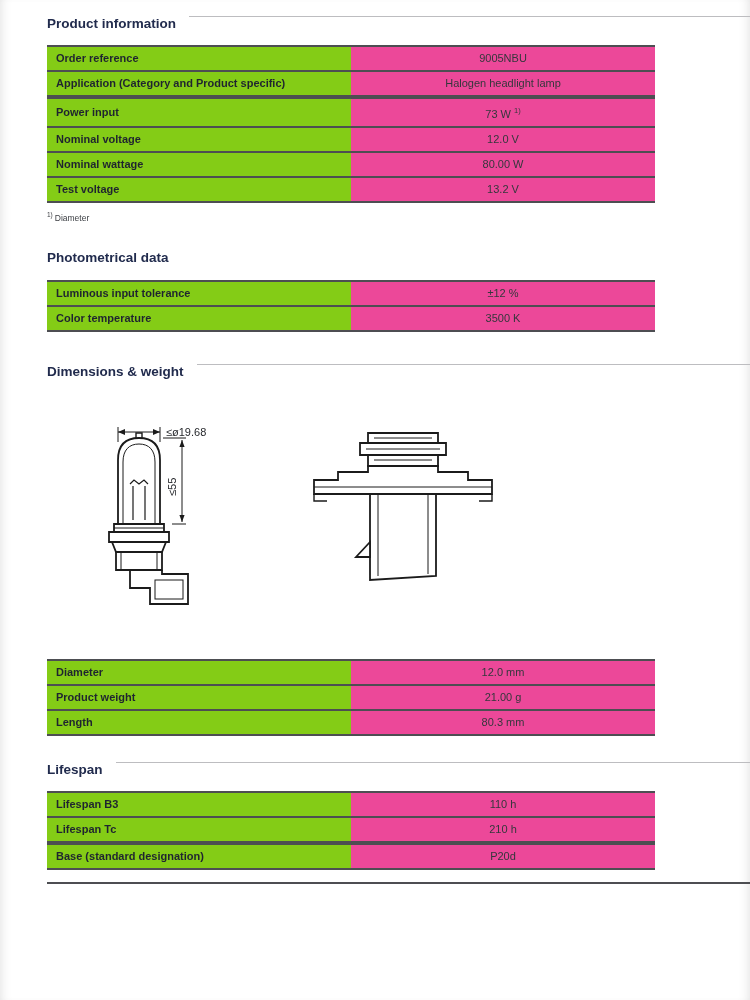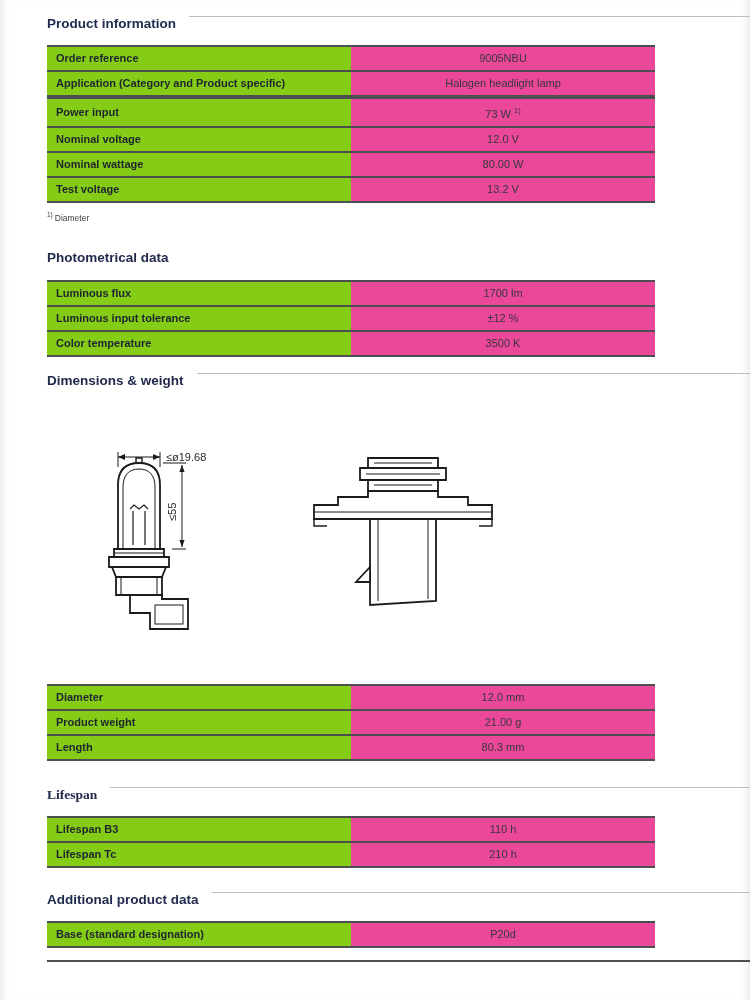--- a/index.html
+++ b/index.html
@@ -8,37 +8,37 @@
   .page {
     width:750px; height:1000px; background:#ffffff; overflow:hidden; position:relative;
     box-shadow: inset 9px 0 12px -9px rgba(0,0,0,.14), inset -9px 0 12px -9px rgba(0,0,0,.14);
   }
   .sec-head { display:flex; align-items:flex-start; margin:22px 0 13px 47px; }
   .sec-head .t { font-size:13.5px; line-height:16px; font-weight:bold; color:#212b4d; white-space:nowrap; }
   .sec-head .rule { flex:1 1 auto; height:1px; background:#bdbdc0; margin-left:13px; }
   .mt-first { margin-top:16px; }
   .mt-el { margin-top:20px; }
   .mt-ph { margin-top:28px;flex-direction:column; }
-  .mt-dim { margin-top:16px; }
-  .mt-ls { margin-top:26px;font-family:Liberation Serif, serif; }
+  .mt-dim { margin-top:32px; }
+  .mt-ls { margin-top:26px; }
   .mt-ad { margin-top:24px; }
 
   .spec-table { width:608px; margin-left:47px; border-collapse:collapse; table-layout:fixed; }
   .spec-table td {
     border-top:2px solid #4d4e52; border-bottom:2px solid #4d4e52;
     font-size:11px; line-height:13px; padding:5px 9px; vertical-align:middle;
   }
   .spec-table td.lbl { background:#84cc16; font-weight:bold; color:#1f2430; width:50%; }
   .spec-table td.val { background:#ec4899; color:#34373c;text-align:center; }
   .spec-table sup.vsup { font-size:7.5px; vertical-align:super; margin-left:3px; color:#34373c; }
 
   .footnote { margin:8px 0 0 47px; font-size:8.5px; color:#3a3d42; }
   .footnote sup { font-size:6.5px; vertical-align:super; margin-right:2px; }
 
-  .drawings { margin:56px 0 0 100px; display:flex; align-items:flex-start; gap:58px; height:205px; }
+  .drawings { margin:40px 0 0 100px; display:flex; align-items:flex-start; gap:58px; height:205px; }
   .d-right { margin-top:10px; }
   .dim { font-size:11px; fill:#26282c; font-family:"Liberation Sans", sans-serif; }
 
   .bottom-rule { width:703px; height:2px; background:#4d4e52; margin:12px 0 0 47px; }
 </style>
 </head>
 <body>
 
 <div class="page">
 
@@ -82,24 +82,20 @@
   <div class="footnote">
     <sup>1)</sup><span>Diameter</span>
   </div>
 
   <div class="sec-head mt-ph">
     <span class="t">Photometrical data</span>
     <span class="rule"></span>
   </div>
   <table class="spec-table">
     <tbody>
-      <tr>
-        <td class="lbl">Luminous flux</td>
-        <td class="val">1700 lm</td>
-      </tr>
       <tr>
         <td class="lbl">Luminous input tolerance</td>
         <td class="val">±12 %</td>
       </tr>
       <tr>
         <td class="lbl">Color temperature</td>
         <td class="val">3500 K</td>
       </tr>
     </tbody>
   </table>
@@ -194,24 +190,20 @@
         <td class="lbl">Lifespan B3</td>
         <td class="val">110 h</td>
       </tr>
       <tr>
         <td class="lbl">Lifespan Tc</td>
         <td class="val">210 h</td>
       </tr>
     </tbody>
   </table>
 
-  <div class="sec-head mt-ad">
-    <span class="t">Additional product data</span>
-    <span class="rule"></span>
-  </div>
   <table class="spec-table">
     <tbody>
       <tr>
         <td class="lbl">Base (standard designation)</td>
         <td class="val">P20d</td>
       </tr>
     </tbody>
   </table>
 
   <div class="bottom-rule"></div>

